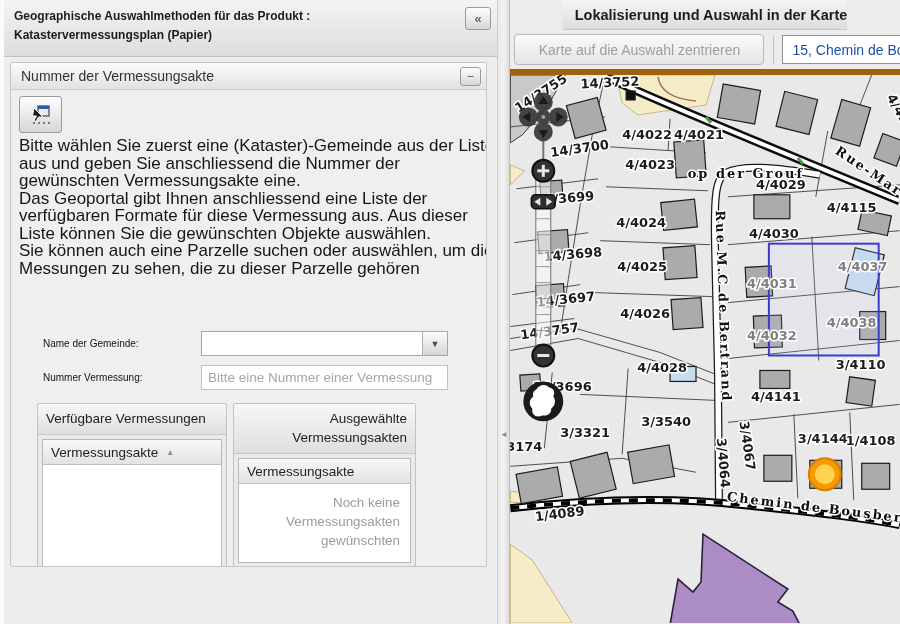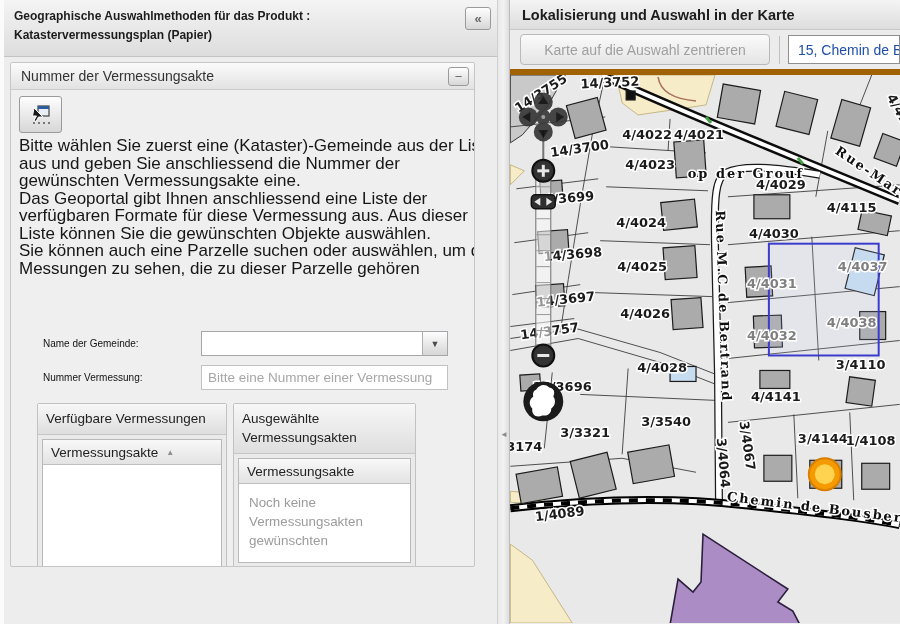--- a/index.html
+++ b/index.html
@@ -19,21 +19,21 @@
     padding:7px 40px 0 10px;
   }
   .lp-title { font-size:12px; font-weight:bold; color:#1c1c1c; line-height:19px; }
   .btn-chrome {
     background:linear-gradient(#fefefe,#d7d7d7); border:1px solid #9a9a9a;
     border-radius:3px; color:#666; cursor:pointer;
     display:flex; align-items:center; justify-content:center;
   }
   .lp-collapse { position:absolute; top:7px; right:6px; width:26px; height:23px; font-size:13px; font-weight:bold; }
   .section {
-    margin:5px 22px 0 6px; border:1px solid #c6c6c6; border-radius:2px;
+    margin:5px 10px 0 6px; border:1px solid #c6c6c6; border-radius:2px;
     background:#efefef; height:505px; overflow:hidden;
   }
   .sec-header {
     height:27px; background:linear-gradient(#fbfbfb,#e2e2e2);
     border-bottom:1px solid #cccccc; display:flex; align-items:center;
     padding:0 5px 0 10px; font-size:14px; color:#333;
   }
   .sec-min { margin-left:auto; width:21px; height:19px; font-size:13px; }
   .sec-body { padding:4px 6px; overflow:hidden; height:533px; }
   .tool-btn { width:43px; height:37px; margin:2px 0 4px 2px; }
@@ -43,37 +43,37 @@
   .form-row { display:flex; align-items:center; margin:0 0 9px 26px; }
   .form-row label { flex:0 0 158px; font-size:10px; color:#121212; }
   .combo { width:247px; height:25px; background:#fff; border:1px solid #a5a7ab; display:flex; }
   .combo-value { flex:1; }
   .combo-btn { width:25px; border-left:1px solid #b0b0b0; background:linear-gradient(#fdfdfd,#d6d6d6); font-size:9px; color:#4a4a4a; display:flex; align-items:center; justify-content:center; cursor:pointer; }
   .txt-input { width:247px; height:25px; border:1px solid #c2c2c2; background:#fff; font-size:13.5px; padding:0 6px; font-family:"Liberation Sans",sans-serif; color:#737373; }
   .txt-input::placeholder { color:#a6a6a6; }
   .dual { display:flex; gap:6px; margin:13px 0 0 20px; align-items:flex-start; }
   .subp { border:1px solid #c2c2c2; background:#eaeaea; border-radius:2px; }
   .subp-a { width:190px; height:245px; }
-  .subp-b { width:183px; height:216px; }
+  .subp-b { width:183px; height:216px;text-align:right; }
   .subp-header { padding:5px 8px 6px 8px; font-weight:normal; font-size:13.5px; color:#222; background:linear-gradient(#f7f7f7,#dedede); border-bottom:1px solid #c6c6c6; line-height:19px; }
   .grid { margin:4px; border:1px solid #b9b9b9; background:#8b5cf6; }
   .grid-colh { height:25px; background:linear-gradient(#f8f8f8,#e3e3e3); border-bottom:1px solid #bfbfbf; font-size:13.5px; color:#222; display:flex; align-items:center; padding:0 8px; }
   .sort-arrow { color:#8e8e8e; font-size:8px; margin-left:8px; }
   .grid-list { height:140px; background:#fff; }
   .grid-pager { height:26px; border-top:1px solid #c6c6c6; background:#f0f0f0; display:flex; align-items:center; padding:0 5px; }
   .pager-arrow { font-size:9px; color:#777; width:14px; text-align:center; }
   .pager-box { flex:0 0 108px; height:20px; border:1px solid #ababab; background:#fbfbfb; text-align:center; font-size:12px; color:#555; line-height:18px; margin:0 6px 0 8px; }
   .grid-msg { height:78px; padding:9px 10px; font-size:13.4px; color:#9b9b9b; line-height:19px; background:#fff; }
 
   
   .splitter { width:13px; height:624px; background:linear-gradient(90deg,#e9e9e9,#f2f2f2 50%,#dddddd); border-left:1px solid #d0d0d0; border-right:1px solid #bcbcbc; position:relative; flex:0 0 auto; cursor:col-resize; }
   .splitter-arrow { position:absolute; top:430px; left:2px; font-size:8px; color:#8a8a8a; }
 
   
-  .right-panel { width:390px; height:624px; flex:0 0 auto; display:flex; flex-direction:column; background:#ececec; }
+  .right-panel { width:390px; height:624px; flex:0 0 auto; display:flex; flex-direction:column; background:#ececec;align-items:center; }
   .rp-header { height:30px; background:linear-gradient(#f4f4f4,#dddddd); border-bottom:1px solid #c8c8c8; font-size:14.5px; font-weight:bold; color:#1c1c1c; padding:7px 0 0 12px; }
   .rp-toolbar { height:45px; background:#ececec; border-bottom:6px solid #a16207; display:flex; align-items:center; padding-left:10px; }
   .center-btn { height:31px; width:250px; border:1px solid #b9b9b9; border-radius:4px; background:linear-gradient(#fafafa,#e5e5e5); color:#9f9f9f; font-size:14px; font-family:"Liberation Sans",sans-serif; flex:0 0 auto; }
   .tb-sep { width:1px; height:28px; background:#c0c0c0; margin:0 8px 0 9px; flex:0 0 auto; }
   .addr-box { height:29px; flex:1; border:1px solid #8f8f8f; background:#fff; color:#1d4fa8; font-size:14px; padding:6px 0 0 9px; white-space:nowrap; overflow:hidden; }
   .map-wrap { width:390px; height:548px; overflow:hidden; background:#e9e9e9; }
 
   
   .plbl { font:bold 13px "DejaVu Sans", sans-serif; fill:#1b1b1b; stroke:#ffffff; stroke-width:3px; paint-order:stroke; text-anchor:middle; }
   .plbl.muted { fill:#7f7f7f; }

